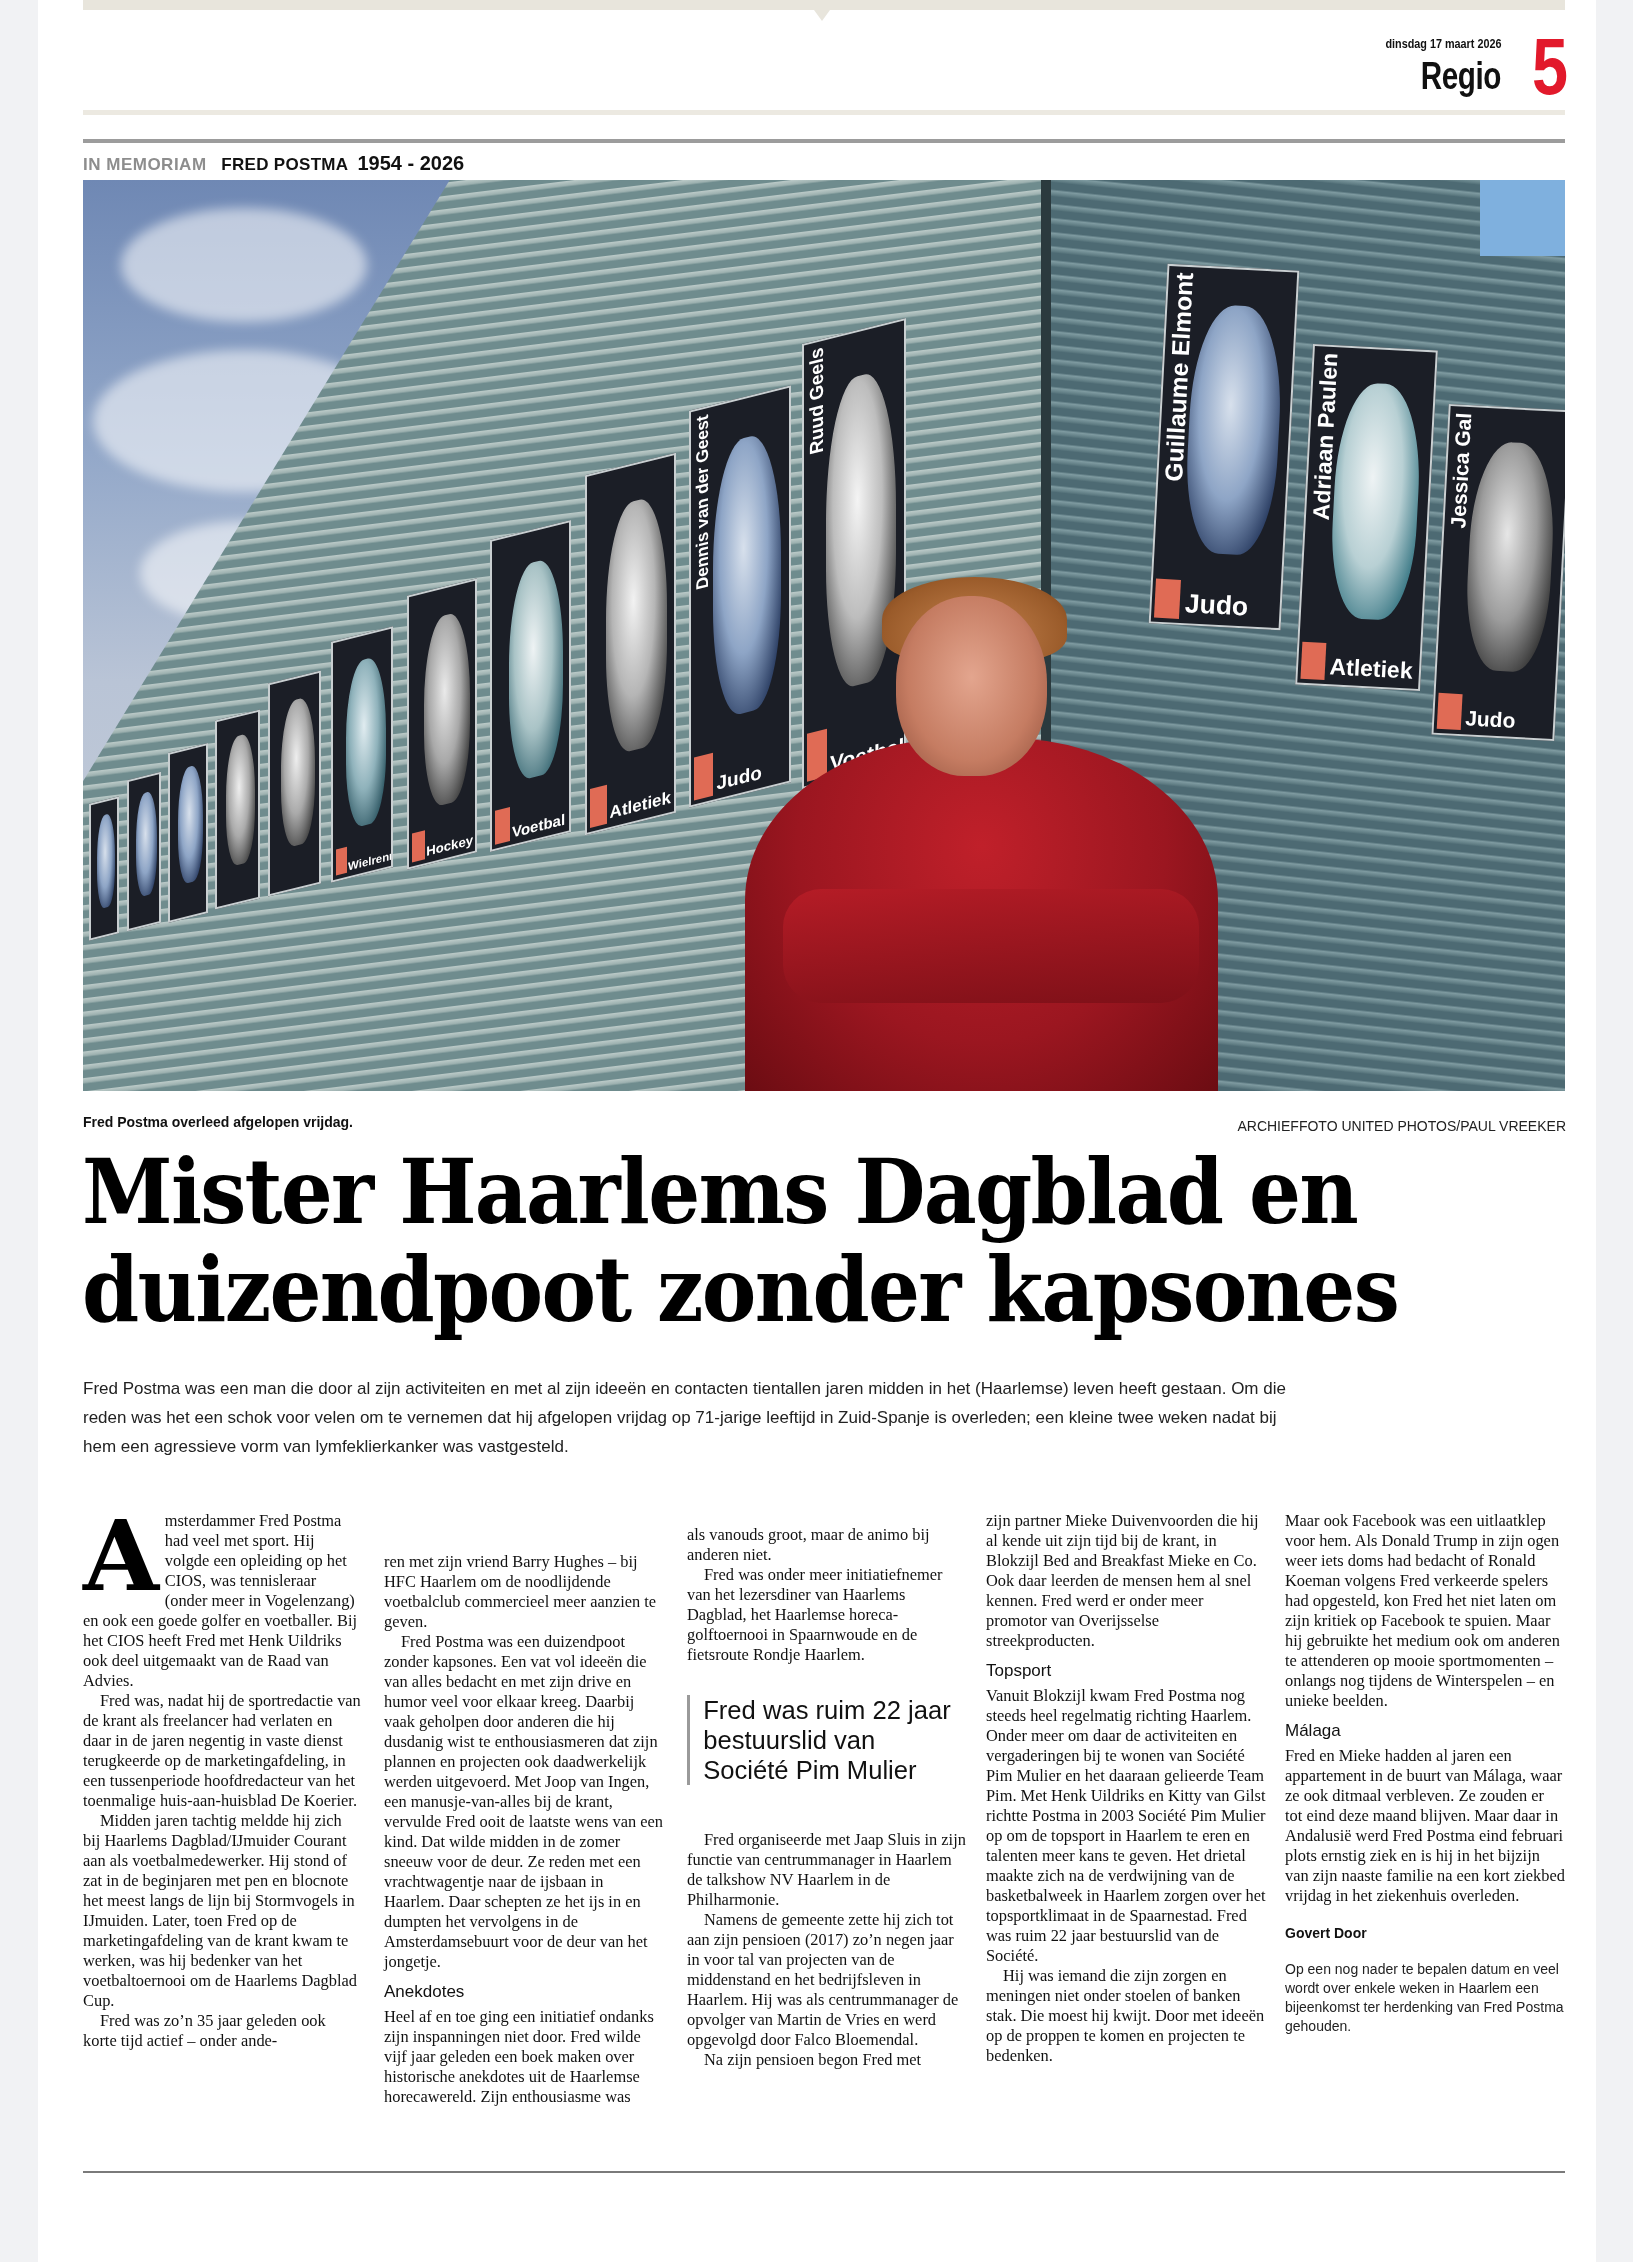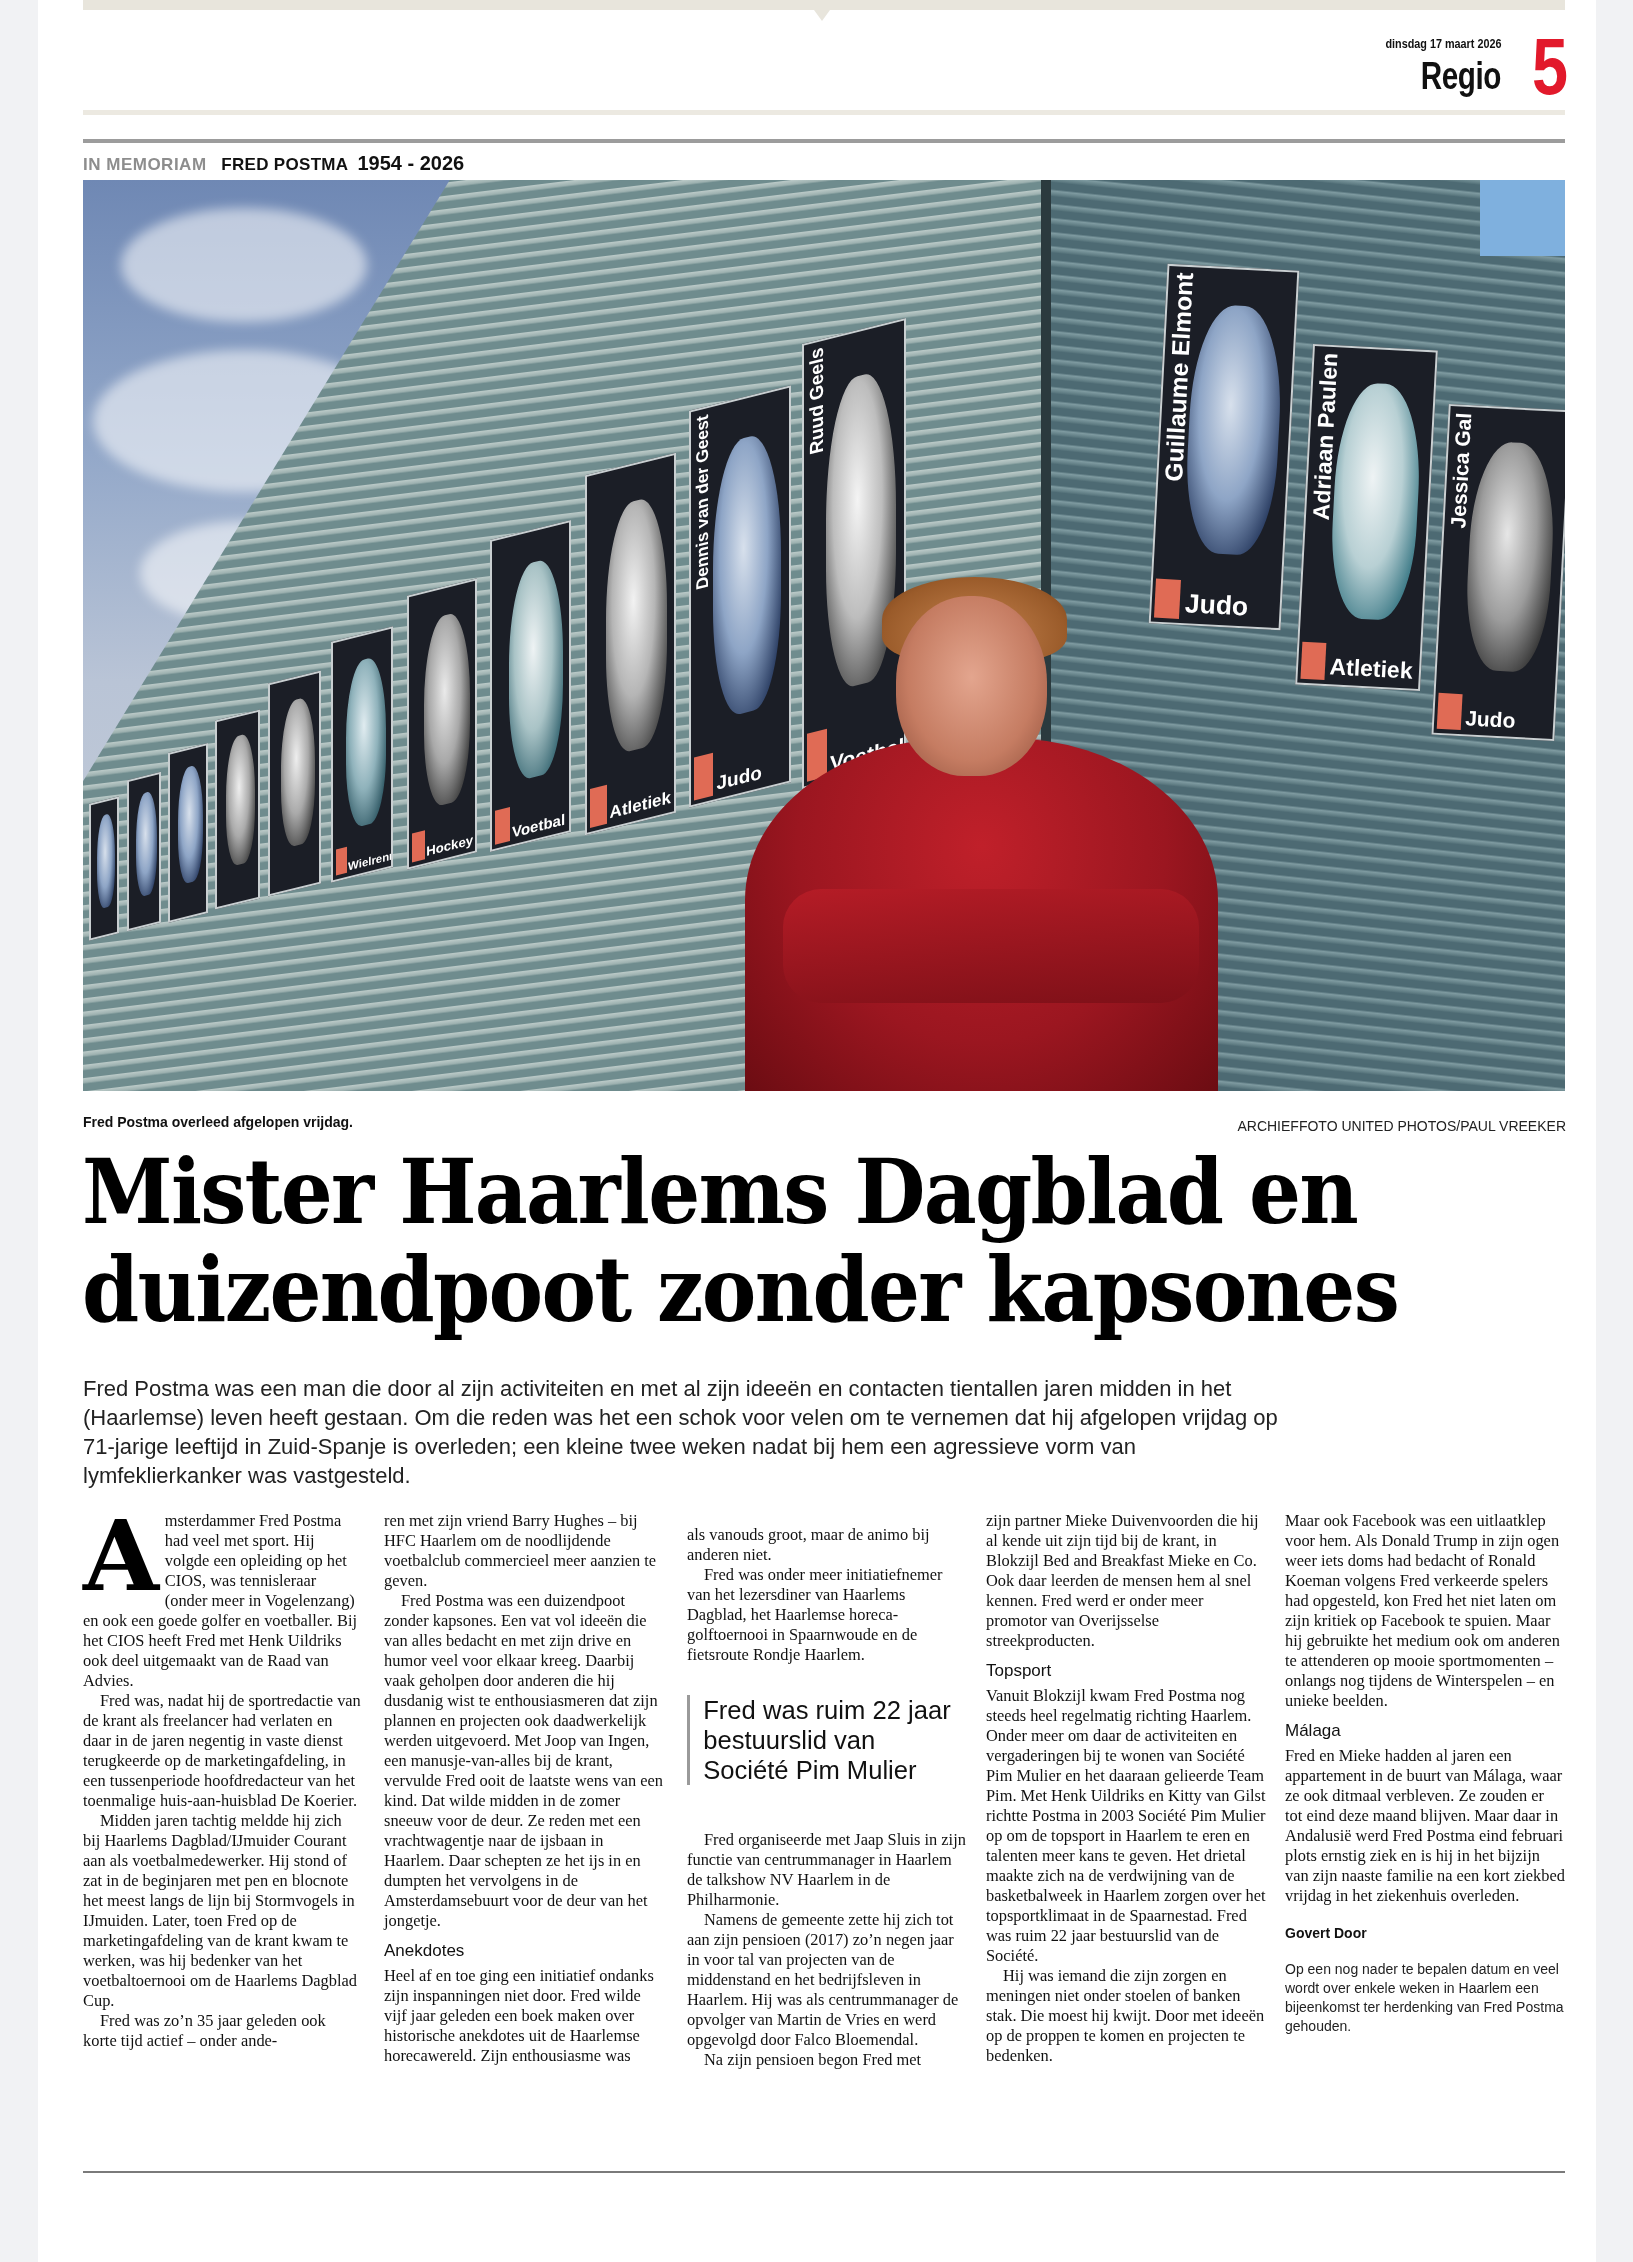--- a/index.html
+++ b/index.html
@@ -58,21 +58,21 @@
     background: radial-gradient(ellipse at 50% 70%, #c78550 0%, #9a5b2a 70%, #6d3c18 100%); }
   .man .arms { position: absolute; left: 38px; top: 312px; width: 416px; height: 114px; border-radius: 38px;
     background: linear-gradient(175deg, #b51c26, #7e1018); }
 
   .credit-left { position: absolute; left: 45px; top: 1114px; font-family: "Liberation Sans", sans-serif; font-weight: bold; font-size: 14px; color: #111; }
   .credit-right { position: absolute; right: 30px; top: 1118px; font-family: "Liberation Sans", sans-serif; font-size: 14px; color: #222; }
 
   .headline { position: absolute; left: 44px; top: 1143px; width: 1495px; font-family: "DejaVu Serif", serif; font-weight: bold;
     font-size: 89px; line-height: 98px; letter-spacing: -1.9px; color: #000; transform: scaleX(0.92); transform-origin: left top; }
 
-  .intro { position: absolute; left: 45px; top: 1374px; width: 1211px; font-family: "Liberation Sans", sans-serif; font-size: 22px;
+  .intro { position: absolute; left: 45px; top: 1374px; width: 1211px; font-family: "Liberation Sans", sans-serif; font-size: 17px;
     line-height: 29px; color: #222; }
 
   .cols { position: absolute; left: 45px; top: 1511px; width: 1482px; height: 587px; }
   .col { position: absolute; top: 0; width: 280px; font-family: "Liberation Serif", serif; font-size: 16.4px; line-height: 20px; color: #111; }
   .col p { margin: 0; }
   .col p.ind { text-indent: 17px; }
   .col h3 { font-family: "Liberation Sans", sans-serif; font-weight: normal; font-size: 17px; margin: 9.5px 0 5.7px; color: #111; }
   .dropcap { float: left; font-family: "DejaVu Serif", serif; font-weight: bold; font-size: 98px; line-height: 81px; margin: 3.8px 5.7px 0 0; color: #000; }
 
   .pullquote { margin: 30px 0 45px 0; border-left: 3.8px solid #9a9a9a; padding-left: 13.2px; font-family: "Liberation Sans", sans-serif;
@@ -199,21 +199,21 @@
   <p class="intro">Fred Postma was een man die door al zijn activiteiten en met al zijn ideeën en contacten tientallen jaren midden in het (Haarlemse) leven heeft gestaan. Om die reden was het een schok voor velen om te vernemen dat hij afgelopen vrijdag op 71-jarige leeftijd in Zuid-Spanje is overleden; een kleine twee weken nadat bij hem een agressieve vorm van lymfeklierkanker was vastgesteld.</p>
 
   <div class="cols">
     <div class="col" style="left:0;">
       <p><span class="dropcap">A</span><span>msterdammer Fred Postma had veel met sport. Hij volgde een opleiding op het CIOS, was tennisleraar (onder meer in Vogelenzang) en ook een goede golfer en voetballer. Bij het CIOS heeft Fred met Henk Uildriks ook deel uitgemaakt van de Raad van Advies.</span></p>
       <p class="ind">Fred was, nadat hij de sportredactie van de krant als freelancer had verlaten en daar in de jaren negentig in vaste dienst terugkeerde op de marketingafdeling, in een tussenperiode hoofdredacteur van het toenmalige huis-aan-huisblad De Koerier.</p>
       <p class="ind">Midden jaren tachtig meldde hij zich bij Haarlems Dagblad/IJmuider Courant aan als voetbalmedewerker. Hij stond of zat in de beginjaren met pen en blocnote het meest langs de lijn bij Stormvogels in IJmuiden. Later, toen Fred op de marketingafdeling van de krant kwam te werken, was hij bedenker van het voetbaltoernooi om de Haarlems Dagblad Cup.</p>
       <p class="ind">Fred was zo’n 35 jaar geleden ook korte tijd actief – onder ande-</p>
     </div>
 
-    <div class="col" style="left:301px;">
+    <div class="col" style="left:301px;margin-top:41px;">
       <p>ren met zijn vriend Barry Hughes – bij HFC Haarlem om de noodlijdende voetbalclub commercieel meer aanzien te geven.</p>
       <p class="ind">Fred Postma was een duizendpoot zonder kapsones. Een vat vol ideeën die van alles bedacht en met zijn drive en humor veel voor elkaar kreeg. Daarbij vaak geholpen door anderen die hij dusdanig wist te enthousiasmeren dat zijn plannen en projecten ook daadwerkelijk werden uitgevoerd. Met Joop van Ingen, een manusje-van-alles bij de krant, vervulde Fred ooit de laatste wens van een kind. Dat wilde midden in de zomer sneeuw voor de deur. Ze reden met een vrachtwagentje naar de ijsbaan in Haarlem. Daar schepten ze het ijs in en dumpten het vervolgens in de Amsterdamsebuurt voor de deur van het jongetje.</p>
       <h3>Anekdotes</h3>
       <p>Heel af en toe ging een initiatief ondanks zijn inspanningen niet door. Fred wilde vijf jaar geleden een boek maken over historische anekdotes uit de Haarlemse horecawereld. Zijn enthousiasme was</p>
     </div>
 
     <div class="col" style="left:604px;margin-top:14px;">
       <p>als vanouds groot, maar de animo bij anderen niet.</p>
       <p class="ind">Fred was onder meer initiatiefnemer van het lezersdiner van Haarlems Dagblad, het Haarlemse horeca-golftoernooi in Spaarnwoude en de fietsroute Rondje Haarlem.</p>
       <div class="pullquote">Fred was ruim 22 jaar bestuurslid van Société Pim Mulier</div>

